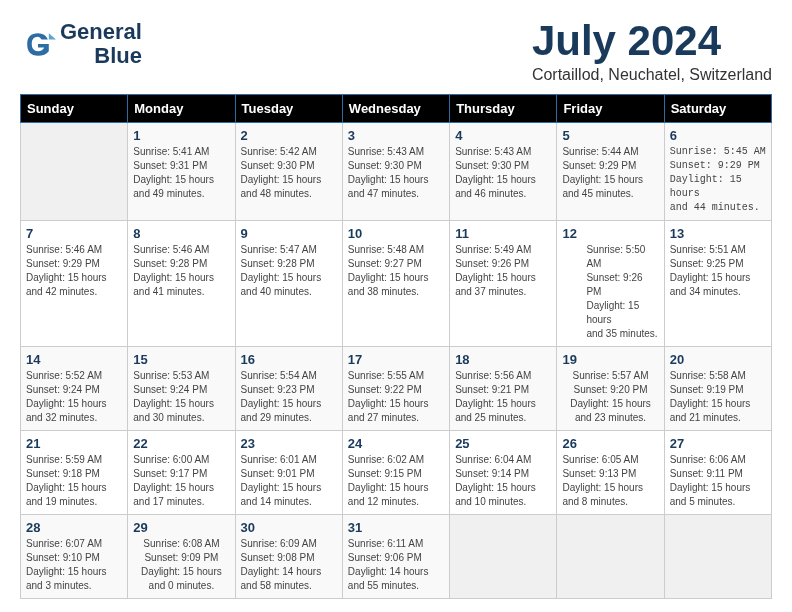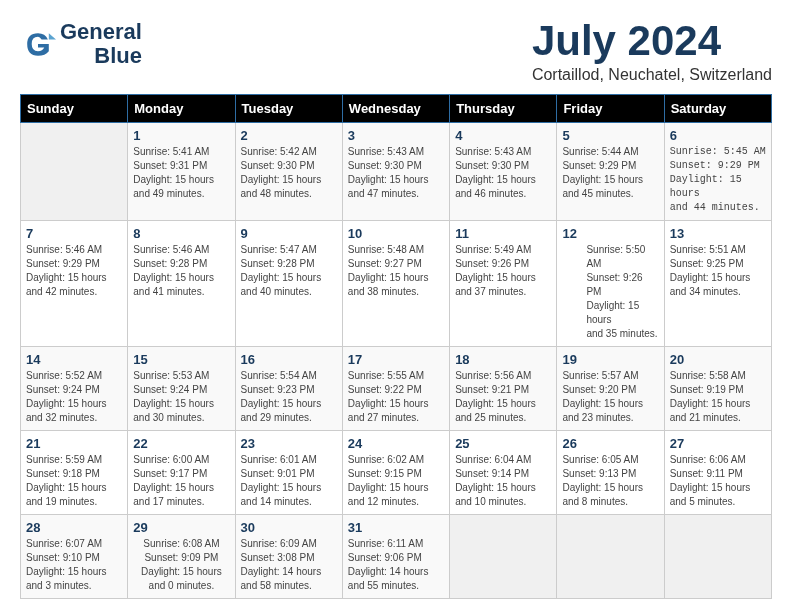--- a/index.html
+++ b/index.html
@@ -255,21 +255,21 @@
         </td>
         <td>
           <span class="day-number">18</span>
           <div class="day-info" style="white-space: pre-line;">Sunrise: 5:56 AM
 Sunset: 9:21 PM
 Daylight: 15 hours
 and 25 minutes.</div>
         </td>
         <td>
           <span class="day-number">19</span>
-          <div class="day-info" style="white-space: pre-line;">Sunrise: 5:57 AM
+          <div class="day-info" style="white-space: pre-line; text-align: center;">Sunrise: 5:57 AM
 Sunset: 9:20 PM
 Daylight: 15 hours
 and 23 minutes.</div>
         </td>
         <td>
           <span class="day-number">20</span>
           <div class="day-info" style="white-space: pre-line;">Sunrise: 5:58 AM
 Sunset: 9:19 PM
 Daylight: 15 hours
 and 21 minutes.</div>
@@ -337,21 +337,21 @@
         <td>
           <span class="day-number">29</span>
           <div class="day-info" style="white-space: pre-line; text-align: center;">Sunrise: 6:08 AM
 Sunset: 9:09 PM
 Daylight: 15 hours
 and 0 minutes.</div>
         </td>
         <td>
           <span class="day-number">30</span>
           <div class="day-info" style="white-space: pre-line;">Sunrise: 6:09 AM
-Sunset: 3:08 PM
+Sunset: 9:08 PM
 Daylight: 14 hours
 and 58 minutes.</div>
         </td>
         <td>
           <span class="day-number">31</span>
           <div class="day-info" style="white-space: pre-line;">Sunrise: 6:11 AM
 Sunset: 9:06 PM
 Daylight: 14 hours
 and 55 minutes.</div>
         </td>

